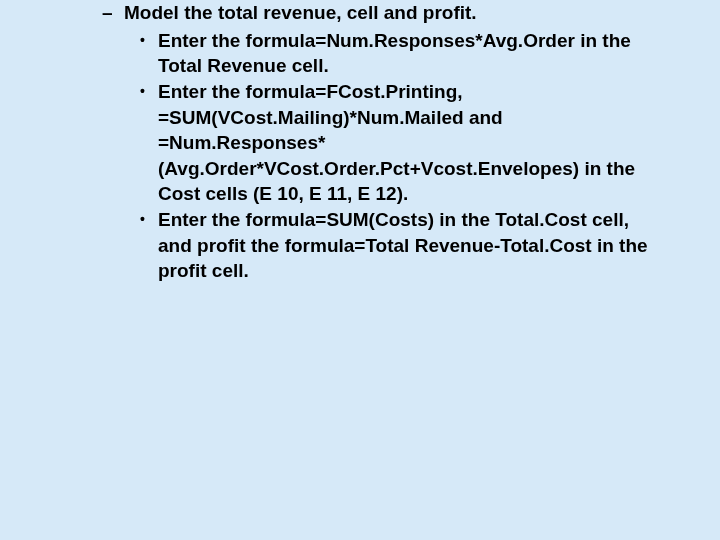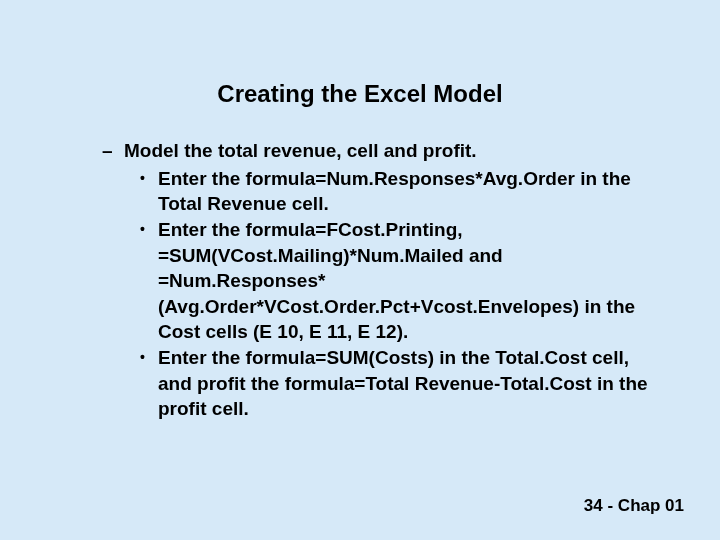--- a/index.html
+++ b/index.html
@@ -77,21 +77,20 @@
       bottom: 24px;
       right: 36px;
       font-size: 17px;
       font-weight: bold;
     }
   </style>
 </head>
 <body>
 
 <div class="slide">
-  <div class="title">Creating the Excel Model</div>
 
   <div class="content">
     <div class="dash-item">
       <span class="dash-marker">–</span>
       <span class="dash-text">Model the total revenue, cell and profit.</span>
     </div>
 
     <div class="bullet-list">
       <div class="bullet-item">
         <span class="bullet-marker">•</span>
@@ -101,14 +100,13 @@
         <span class="bullet-marker">•</span>
         <span class="bullet-text">Enter the formula=FCost.Printing, =SUM(VCost.Mailing)*Num.Mailed and =Num.Responses*(Avg.Order*VCost.Order.Pct+Vcost.Envelopes) in the Cost cells (E 10, E 11, E 12).</span>
       </div>
       <div class="bullet-item">
         <span class="bullet-marker">•</span>
         <span class="bullet-text"> Enter the formula=SUM(Costs) in the Total.Cost cell, and profit the formula=Total Revenue-Total.Cost in the profit cell.</span>
       </div>
     </div>
   </div>
 
-  <div class="footer">34 - Chap 01</div>
 </div>
 
 </body></html>

